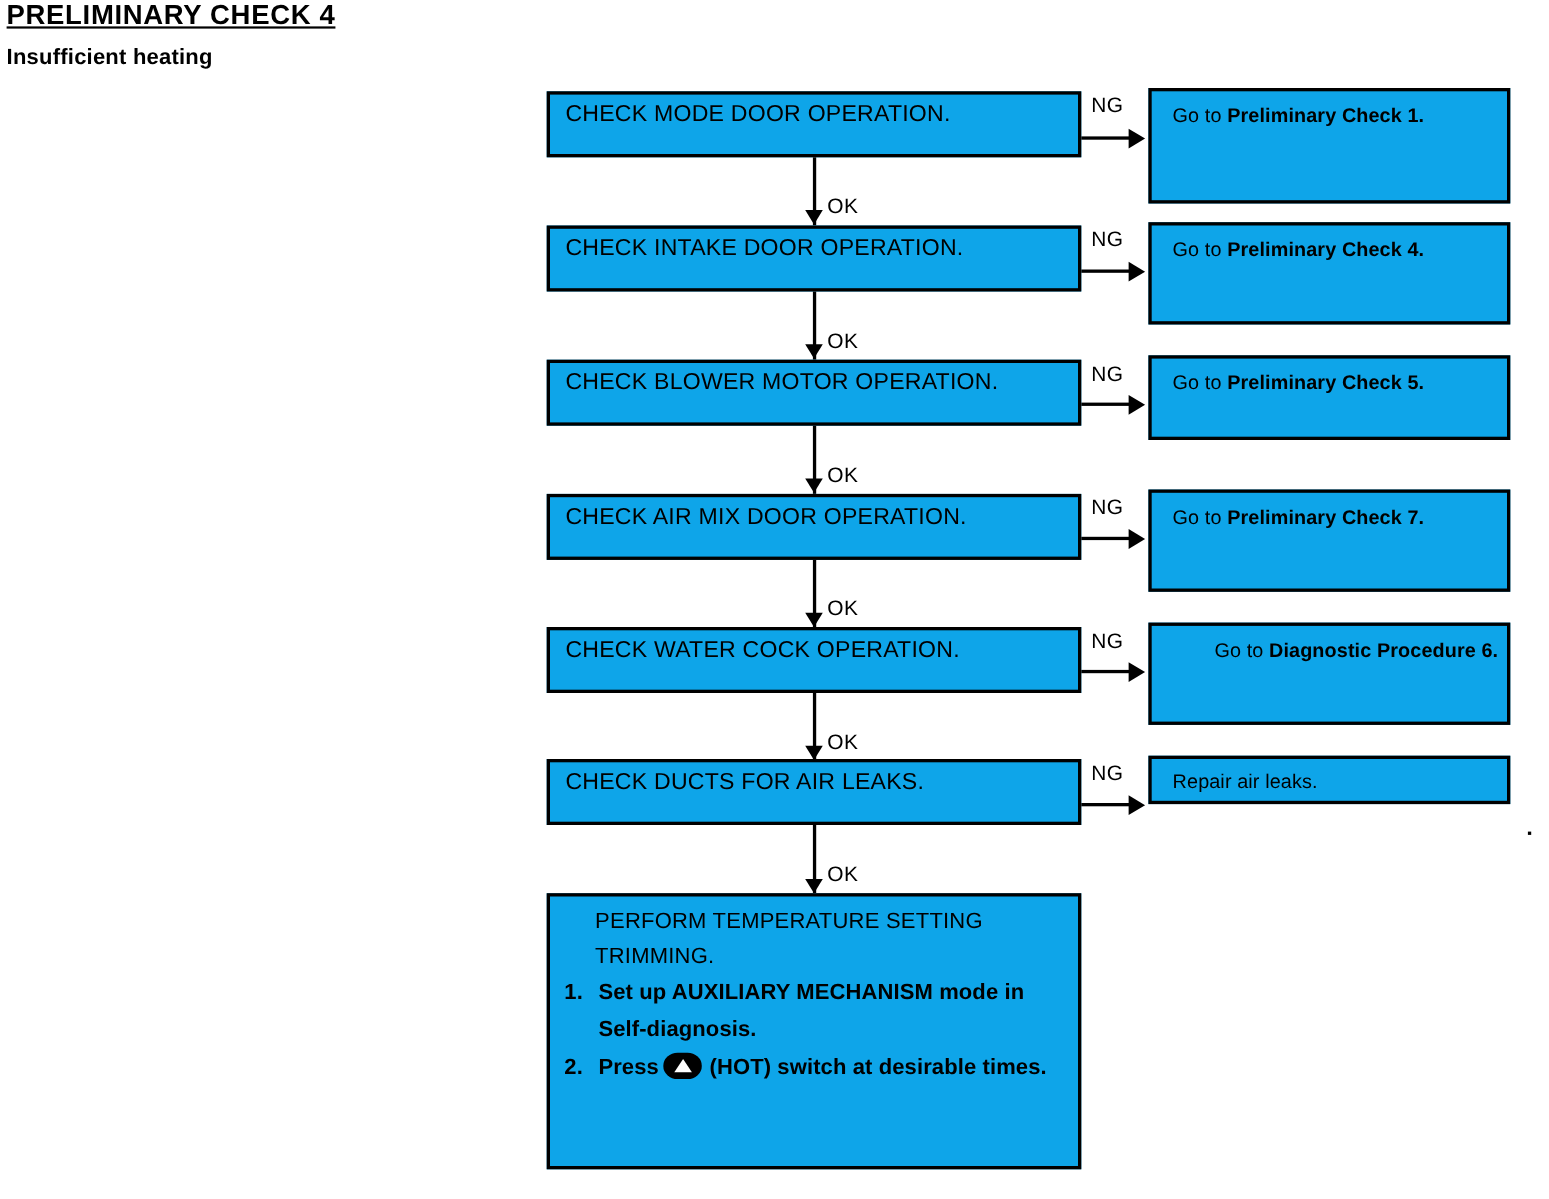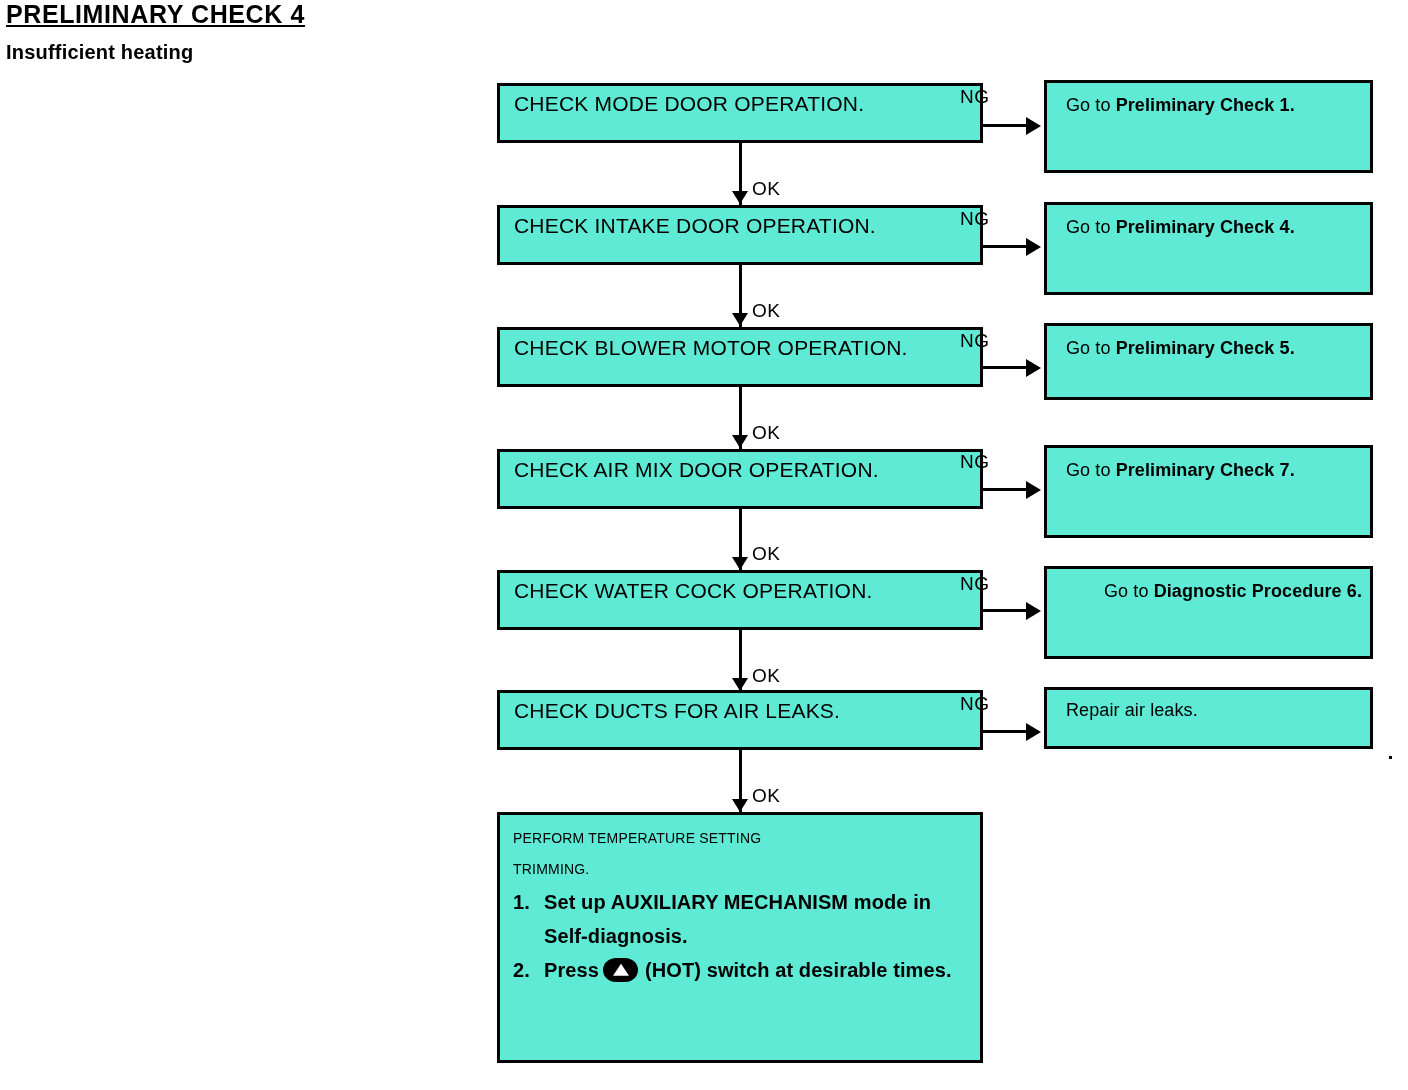--- a/index.html
+++ b/index.html
@@ -37,21 +37,21 @@
     font-weight: bold;
     letter-spacing: 0.2px;
     white-space: pre;
   }
 
   
   .box {
     position: absolute;
     box-sizing: border-box;
     border: 3px solid #000;
-    background: #5eead4;
+    background: #0ea5e9;
   }
   .box-left {
     left: 497px;
     width: 486px;
     height: 60px;
   }
   .box-left .box-text {
     position: absolute;
     left: 14px;
     top: 6px;
@@ -108,43 +108,44 @@
   .harrow {
     position: absolute;
     left: 1026px;
     width: 0; height: 0;
     border-top: 9px solid transparent;
     border-bottom: 9px solid transparent;
     border-left: 15px solid #000;
   }
   .ng-label {
     position: absolute;
-    left: 960px;
+    left: 992px;
     font-size: 19px;
     letter-spacing: 0.5px;
     white-space: pre;
   }
 
   
   .box-final {
     left: 497px;
     top: 812px;
     width: 486px;
     height: 251px;
   }
   .final-inner {
     position: absolute;
     left: 13px;
     top: 8px;
     right: 8px;
   }
   .final-head {
-    font-size: 14px;
+    font-size: 20px;
     line-height: 31px;
     letter-spacing: 0.2px;
+    margin-left: 28px;
   }
   .final-list {
     margin: 0;
     padding: 0;
     list-style: none;
   }
   .final-list li {
     position: relative;
     font-size: 20px;
     font-weight: bold;
@@ -197,21 +198,21 @@
 
   <div class="title">PRELIMINARY CHECK 4</div>
   <div class="subtitle">Insufficient heating</div>
 
   <div class="box box-left" style="top:83px;">
     <div class="box-text">CHECK MODE DOOR OPERATION.</div>
   </div>
   <div class="hline" style="top:124px;"></div>
   <div class="harrow" style="top:117px;"></div>
   <div class="ng-label" style="top:86px;">NG</div>
-  <div class="box box-right" style="top:80px;height:93px;">
+  <div class="box box-right" style="top:80px;height:105px;">
     <div class="box-text"><span>Go to </span><b>Preliminary Check 1.</b></div>
   </div>
   <div class="vline" style="top:143px;height:62px;"></div>
   <div class="varrow" style="top:191px;"></div>
   <div class="ok-label" style="top:147px;">OK</div>
 
   <div class="box box-left" style="top:205px;">
     <div class="box-text">CHECK INTAKE DOOR OPERATION.</div>
   </div>
   <div class="hline" style="top:245px;"></div>
@@ -262,21 +263,21 @@
   <div class="vline" style="top:630px;height:62px;"></div>
   <div class="varrow" style="top:678px;"></div>
   <div class="ok-label" style="top:634px;">OK</div>
 
   <div class="box box-left" style="top:690px;">
     <div class="box-text">CHECK DUCTS FOR AIR LEAKS.</div>
   </div>
   <div class="hline" style="top:730px;"></div>
   <div class="harrow" style="top:723px;"></div>
   <div class="ng-label" style="top:693px;">NG</div>
-  <div class="box box-right" style="top:687px;height:62px;">
+  <div class="box box-right" style="top:687px;height:44px;">
     <div class="box-text" style="top:4px;">Repair air leaks.</div>
   </div>
   <div class="vline" style="top:750px;height:62px;"></div>
   <div class="varrow" style="top:799px;"></div>
   <div class="ok-label" style="top:754px;">OK</div>
 
   <div class="box box-final">
     <div class="final-inner">
       <div class="final-head">
         <div>PERFORM TEMPERATURE SETTING</div>

